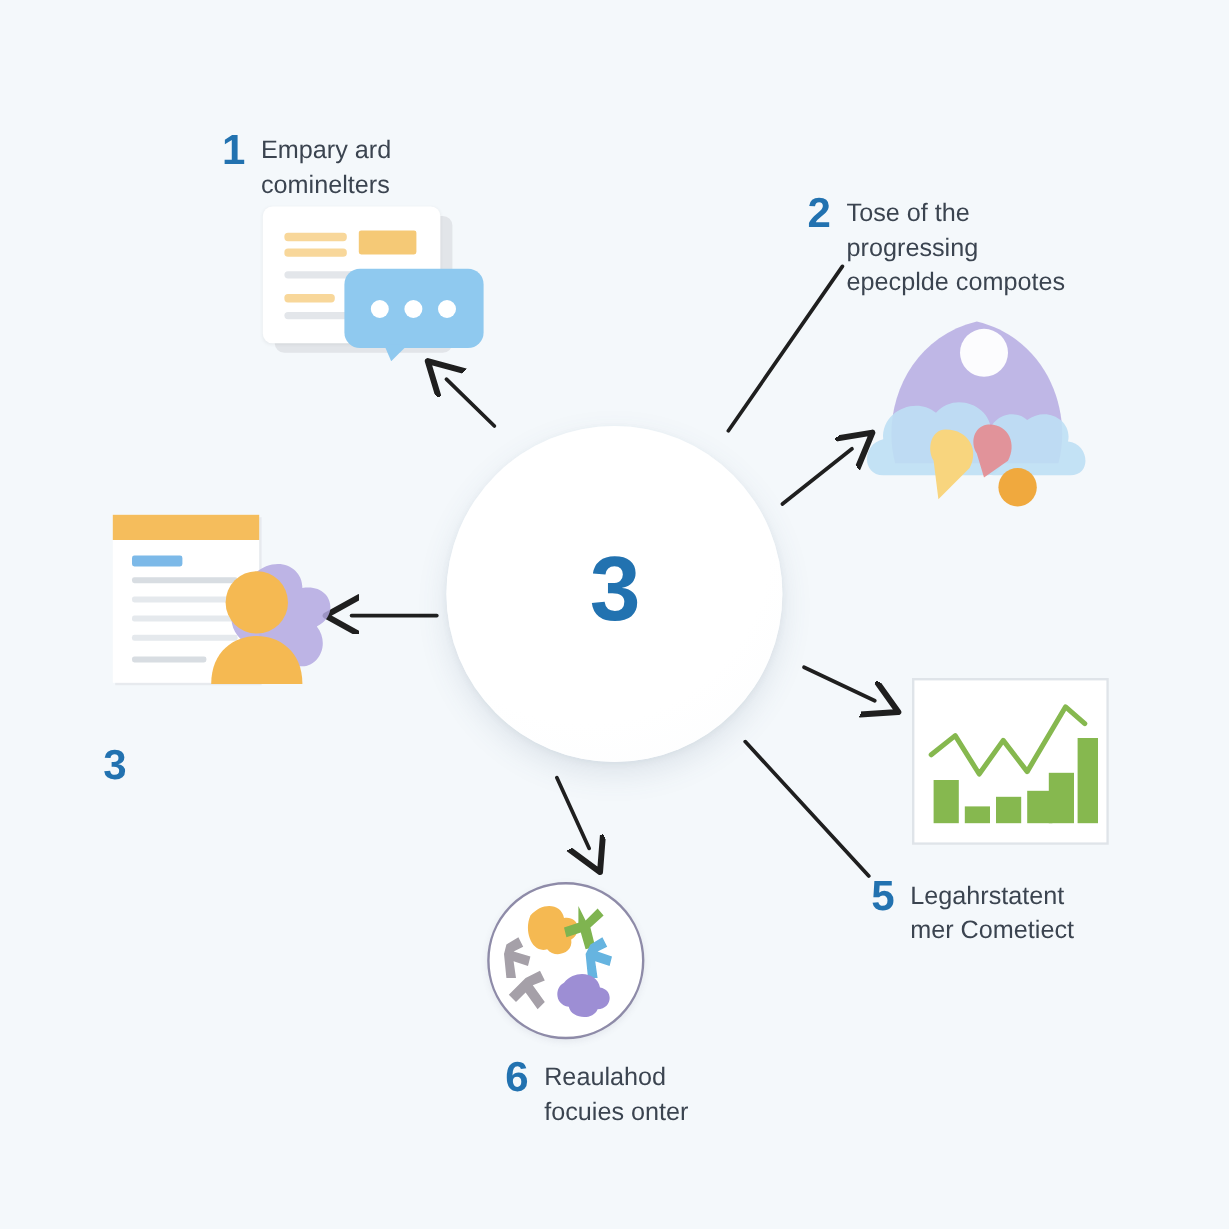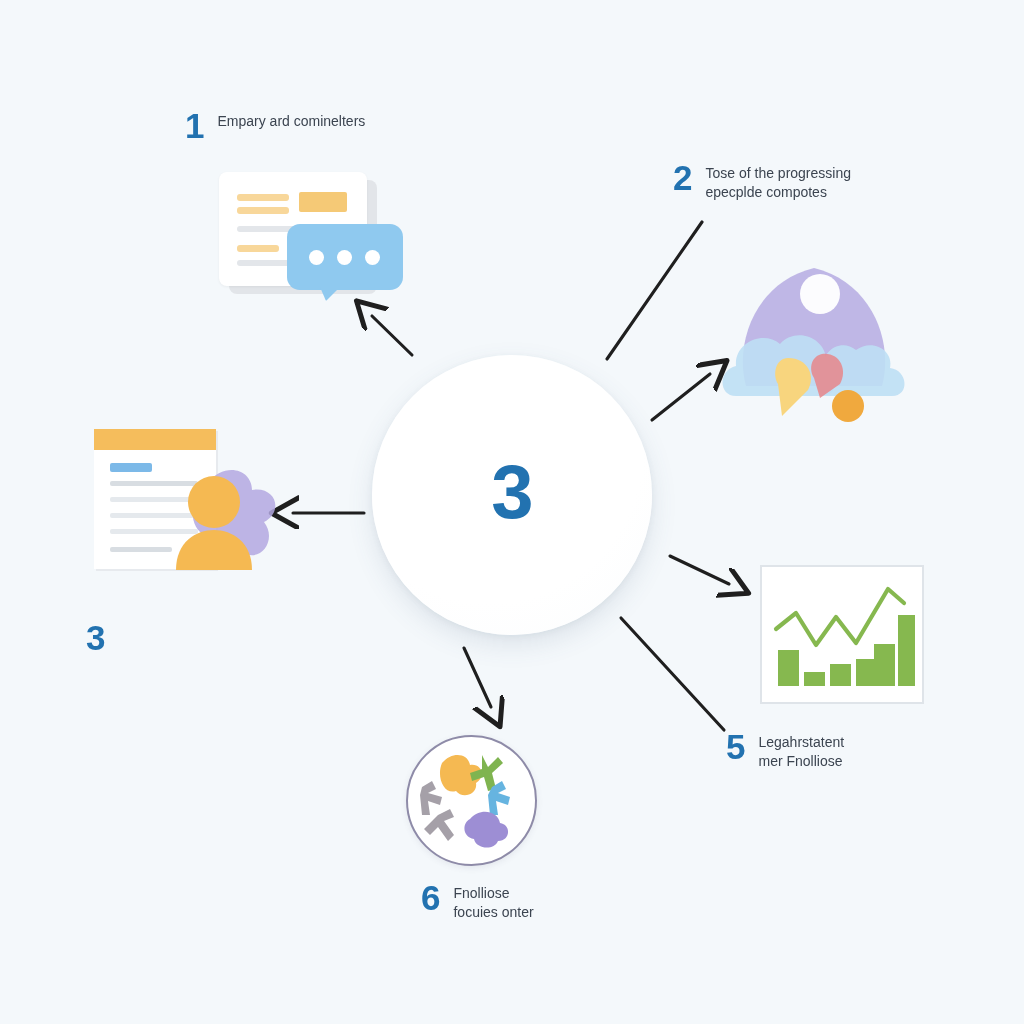--- a/index.html
+++ b/index.html
@@ -30,21 +30,21 @@
     letter-spacing:-0.3px;max-width:230px;
   }
 
   
   .callout{position:absolute;display:flex;align-items:flex-start;gap:13px;}
   .callout .num{
     font-size:35px;font-weight:700;color:#2272b0;line-height:1;
     margin-top:-4px;
   }
   .callout .txt{
-    font-size:14px;line-height:1.38;color:#3b4450;font-weight:400;
+    font-size:21px;line-height:1.38;color:#3b4450;font-weight:400;
     white-space:pre-line;max-width:205px;
   }
   #label-1{left:185px;top:112px;}
   #label-2{left:673px;top:164px;}
   #label-3{left:86px;top:624px;}
   #label-5{left:726px;top:733px;}
   #label-6{left:421px;top:884px;}
 
   
   .arrows{position:absolute;left:0;top:0;width:1024px;height:1024px;pointer-events:none;}
@@ -221,22 +221,22 @@
 epecplde compotes</div>
   </div>
 
   <div class="callout" id="label-3">
     <div class="num">3</div>
   </div>
 
   <div class="callout" id="label-5">
     <div class="num">5</div>
     <div class="txt">Legahrstatent
-mer Fnolliose</div>
+mer Cometiect</div>
   </div>
 
   <div class="callout" id="label-6">
     <div class="num">6</div>
-    <div class="txt">Fnolliose
+    <div class="txt">Reaulahod
 focuies onter</div>
   </div>
 
 </div>
 
 </body></html>

